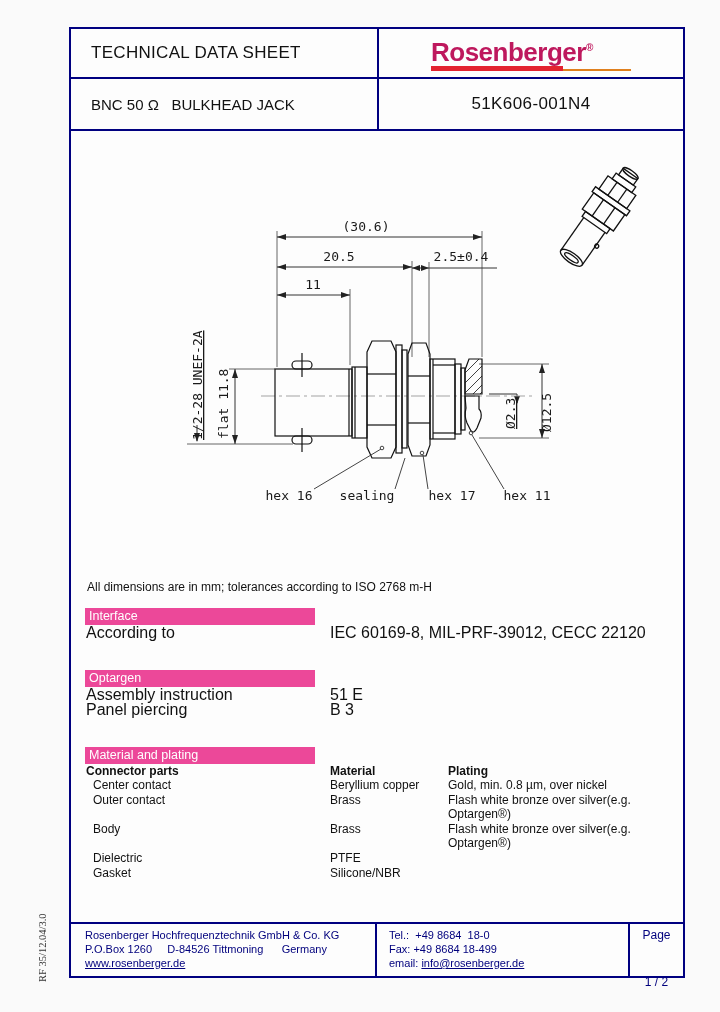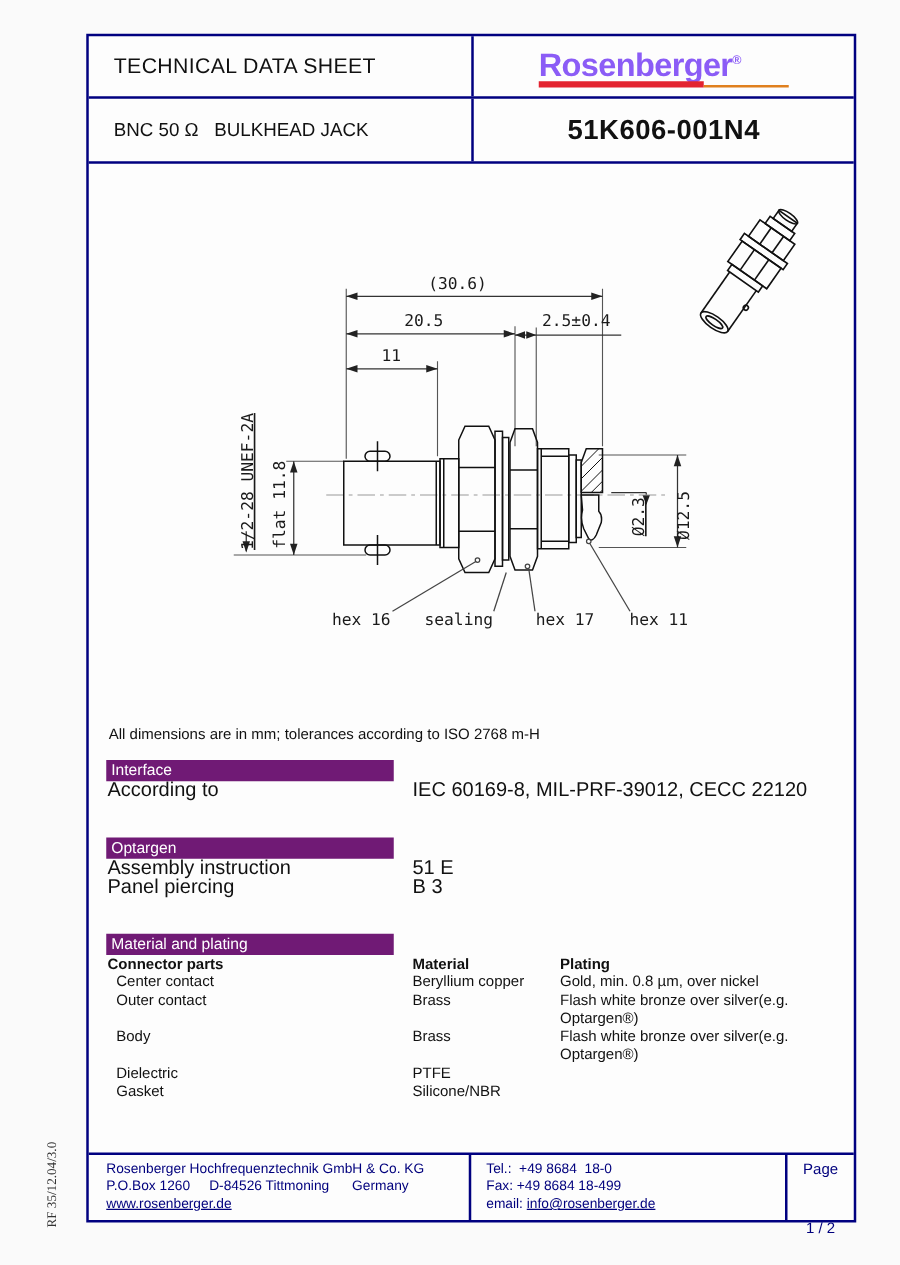--- a/index.html
+++ b/index.html
@@ -25,34 +25,34 @@
     display:flex;flex-direction:column;
   }
   .hdr-row{display:flex;border-bottom:2px solid #000080;}
   .hdr-row.r1{height:48px;}
   .hdr-row.r2{height:50px;}
   .hdr-cell-l{width:308px;border-right:2px solid #000080;box-sizing:border-box;
     display:flex;align-items:center;padding-left:20px;}
   .hdr-cell-r{flex:1;display:flex;align-items:center;justify-content:center;}
   .title-txt{font-size:17px;letter-spacing:0.3px;}
   .product-txt{font-size:15px;}
-  .part-number{font-size:22px;font-weight:bold;letter-spacing:0.4px;}
+  .part-number{font-size:17px;font-weight:normal;letter-spacing:0.4px;}
   
   .logo{display:flex;flex-direction:column;width:200px;}
-  .logo-text{font-size:26px;font-weight:bold;color:#8b5cf6;letter-spacing:-0.5px;line-height:26px;}
+  .logo-text{font-size:26px;font-weight:bold;color:#be185d;letter-spacing:-0.5px;line-height:26px;}
   .logo-text .reg{font-size:10px;vertical-align:super;font-weight:bold;}
   .logo-bars{display:flex;align-items:flex-end;margin-top:1px;}
   .bar-red{width:132px;height:5px;background:#e32330;}
   .bar-orange{flex:1;height:2px;background:#e0801e;margin-bottom:0px;}
   
   .content{flex:1;position:relative;overflow:hidden;}
   .sections{padding:0 12px 0 14px;}
   .note{font-size:12px;margin:2px 0 14px 2px;}
   .sec-bar{
-    width:230px;background:#701a75;color:#fff;font-size:12.5px;
+    width:230px;background:#ec4899;color:#fff;font-size:12.5px;
     padding:1px 0 2px 4px;box-sizing:border-box;margin-left:0px;
   }
   .kv-row{display:flex;font-size:16px;line-height:14.5px;margin-top:1px;align-items:flex-end;}
   .kv-label{width:245px;padding-left:1px;box-sizing:border-box;}
   .kv-value{flex:1;}
   .sec{margin-bottom:0;}
   .sec.interface{margin-top:0;}
   .sec.documents{margin-top:29px;}
   .sec.material{margin-top:29px;}
   .mat-row{display:flex;font-size:12px;line-height:14.6px;}

